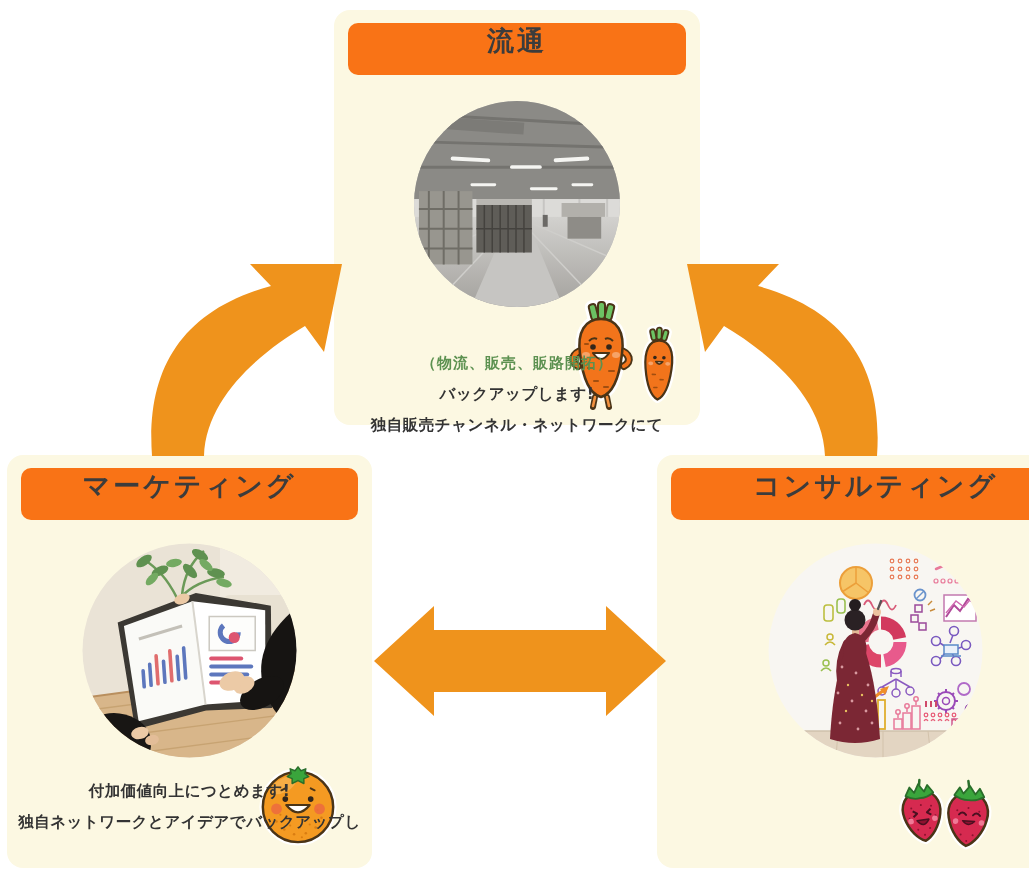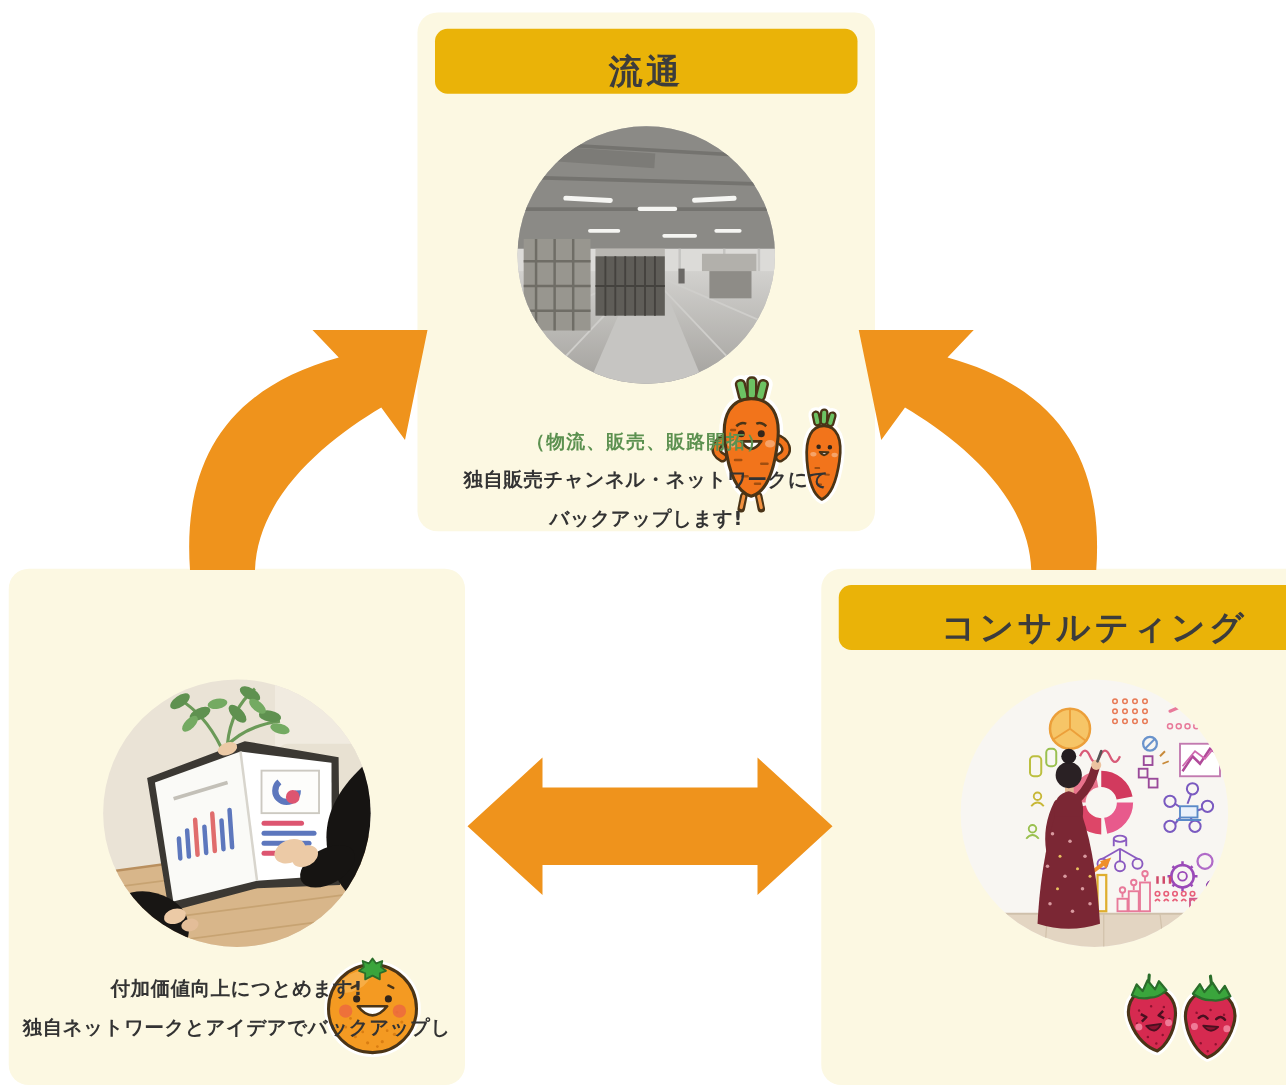--- a/index.html
+++ b/index.html
@@ -6,34 +6,34 @@
   #canvas{
     position:relative;width:1029px;height:871px;background:#ffffff;
     font-family:"DejaVu Sans","Liberation Sans",sans-serif;overflow:hidden;
   }
   .card{position:absolute;background:#fcf8e2;border-radius:16px;}
   .card-top{left:334px;top:10px;width:366px;height:415px;}
   .card-left{left:7px;top:455px;width:365px;height:413px;}
   .card-right{left:657px;top:455px;width:437px;height:413px;}
   .title-bar{
     position:absolute;left:14px;right:14px;top:13px;height:52px;
-    background:#eab308;border-radius:10px;
-    display:flex;align-items:flex-end;justify-content:center;
+    background:#f97316;border-radius:10px;
+    display:flex;align-items:flex-start;justify-content:center;
   }
   .title-text{font-size:27px;font-weight:bold;color:#3c3c3c;letter-spacing:3px;}
   .photo-wrap{position:absolute;left:0;right:0;top:88px;display:flex;justify-content:center;}
   .card-top .photo-wrap{top:90px;}
   .photo{border-radius:50%;display:block;}
   .photo-top{width:208px;height:208px;}
   .photo-btm{width:215px;height:215px;}
   .caption{position:absolute;left:6px;right:6px;text-align:center;}
   .card-top  .caption{top:330px;}
   .card-left .caption{top:326px;}
   .card-right .caption{top:326px;}
-  .category{color:#5c9150;font-size:15px;font-weight:bold;margin:4px 0 11px;letter-spacing:1px;}
+  .category{color:#5c9150;font-size:15px;font-weight:bold;margin:14px 0 11px;letter-spacing:1px;}
   .desc{color:#333333;font-size:15.5px;font-weight:bold;margin:0 0 10px;letter-spacing:0.5px;}
   .mascot{position:absolute;}
   .mascot-carrots{left:230px;top:200px;width:118px;height:112px;}
   .mascot-mikan{left:246px;top:218px;width:90px;height:86px;}
   .mascot-berries{left:240px;top:222px;width:102px;height:86px;}
   .arrow{position:absolute;}
   .arrow-left{left:138px;top:256px;width:210px;height:200px;}
   .arrow-right{left:681px;top:256px;width:210px;height:200px;transform:scaleX(-1);}
   .arrow-mid{left:372px;top:604px;width:296px;height:114px;}
 </style>
@@ -172,26 +172,29 @@
           <circle cx="14" cy="31" r="1.8" fill="#33261a"></circle>
             <circle cx="23" cy="31" r="1.8" fill="#33261a"></circle>
           <path d="M15,35 Q18.5,40 22,35 Z" fill="#ffffff" stroke="#4a3417" stroke-width="1.6" stroke-linejoin="round"></path>
           <ellipse cx="10" cy="37" rx="2.5" ry="1.8" fill="#f6a368"></ellipse>
             <ellipse cx="27" cy="37" rx="2.5" ry="1.8" fill="#f6a368"></ellipse>
         </g>
       </svg>
     </div>
     <div class="caption">
       <p class="category">（物流、販売、販路開拓）</p>
+      <p class="desc">バックアップします!</p>
       <p class="desc">独自販売チャンネル・ネットワークにて</p>
-      <p class="desc">バックアップします!</p>
     </div>
   </section>
 
   <section class="card card-left">
+    <div class="title-bar">
+      <span class="title-text">マーケティング</span>
+    </div>
     <div class="photo-wrap">
       <svg class="photo photo-btm" viewBox="0 0 215 215">
         <defs>
             <clipPath id="cm">
               <circle cx="107.5" cy="107.5" r="107"></circle>
             </clipPath>
           </defs>
         <g clip-path="url(#cm)">
           <rect width="215" height="215" fill="#eae3d6"></rect>
           <rect x="138" y="0" width="77" height="130" fill="#f1ebe0"></rect>

